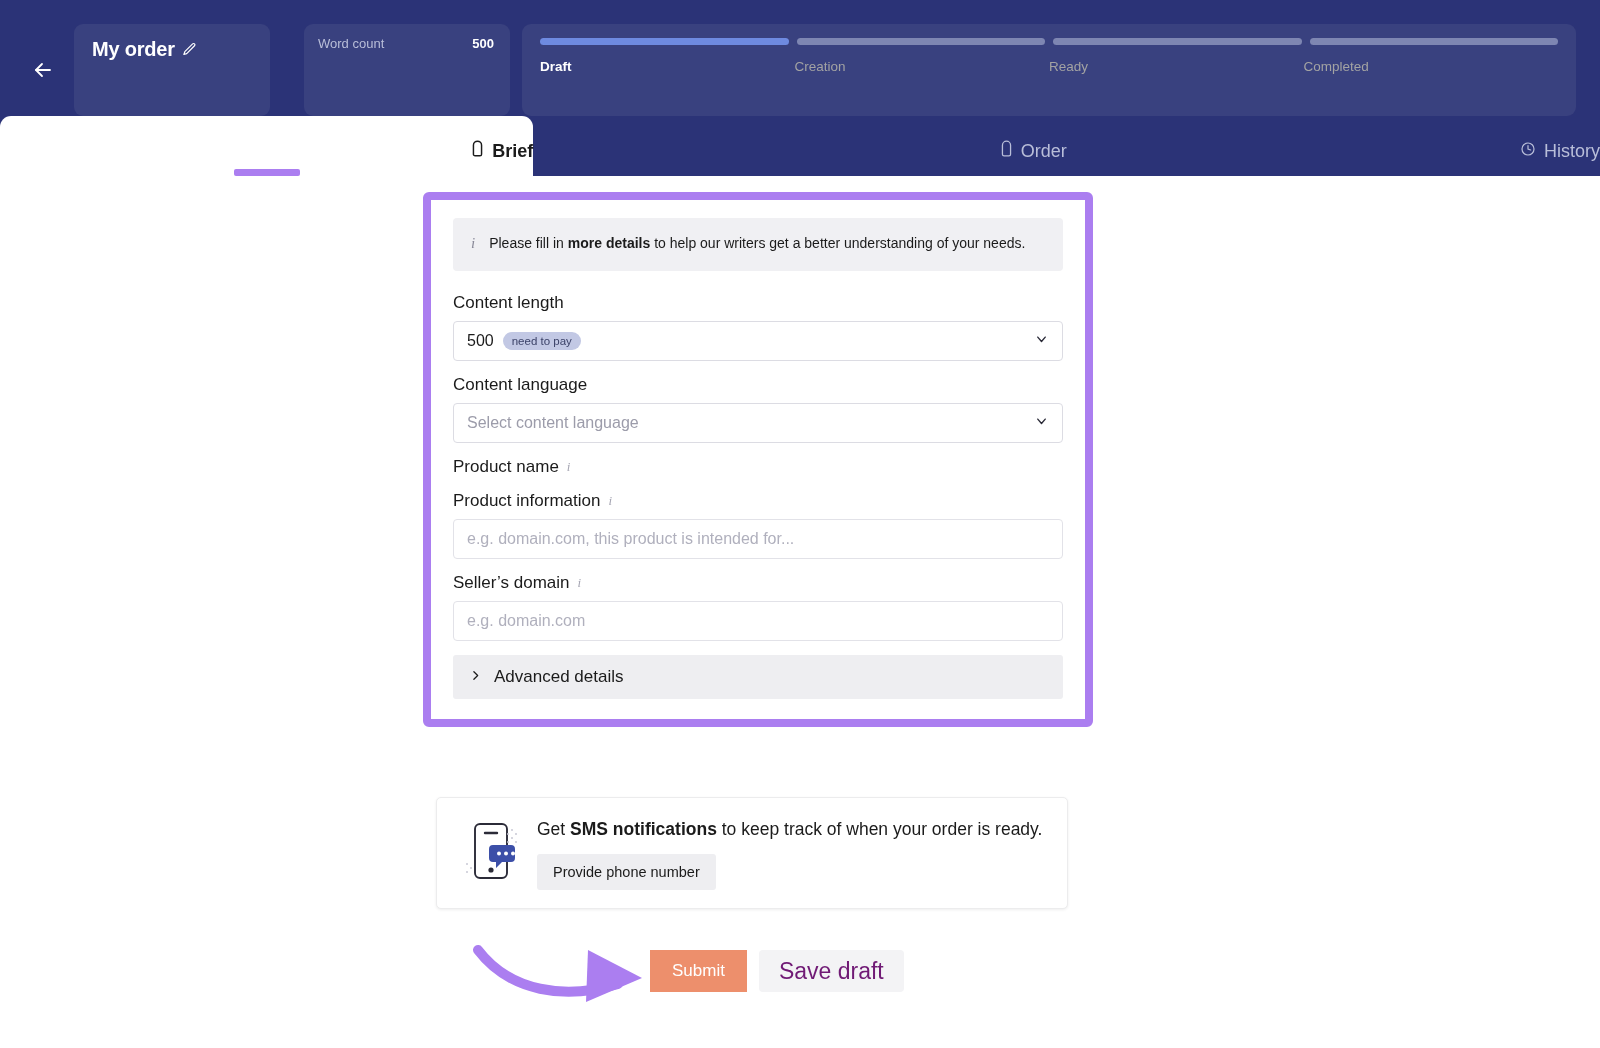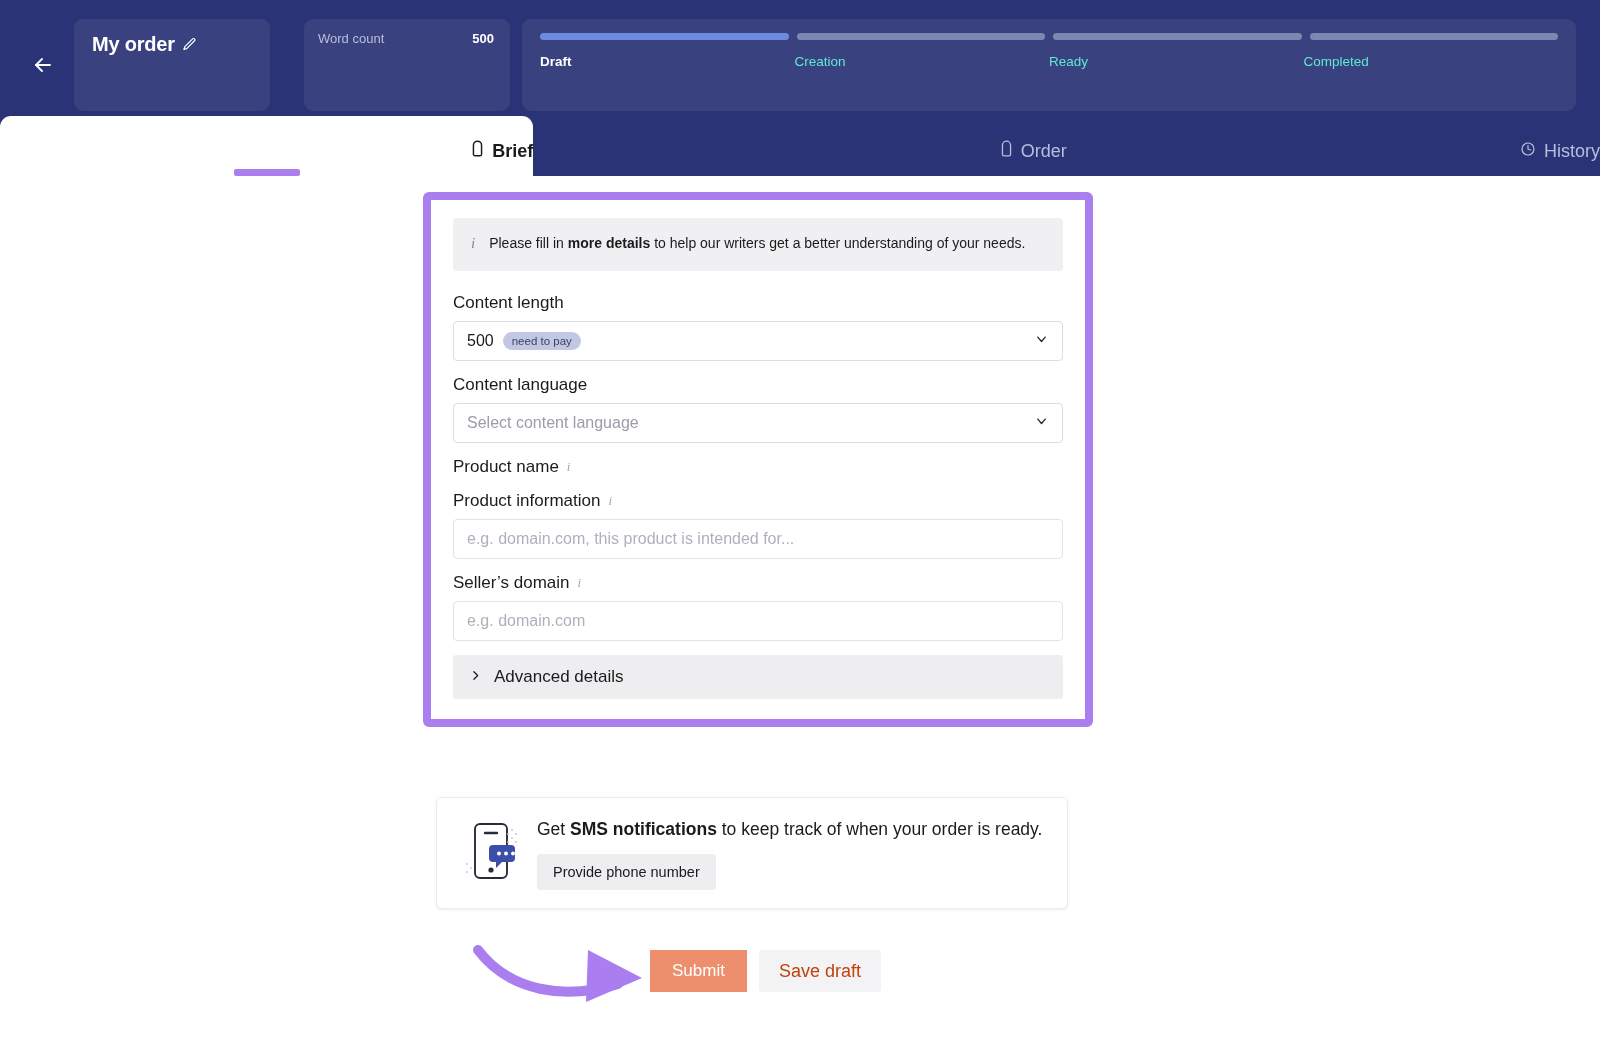--- a/index.html
+++ b/index.html
@@ -10,21 +10,21 @@
     overflow: hidden;
   }
 
   
   .header {
     position: absolute; top: 0; left: 0;
     width: 1600px; height: 176px;
     background: #2b3377;
   }
   .header-top {
-    display: flex; align-items: center;
+    display: flex; align-items: flex-end;
     padding: 14px 20px 0 20px;
     height: 116px;
   }
   .back-arrow {
     width: 46px; height: 92px;
     display: flex; align-items: center; justify-content: center;
     color: #ffffff; cursor: pointer;
     flex: 0 0 auto;
   }
   .back-arrow svg { display: block; }
@@ -70,21 +70,21 @@
     flex: 1 1 auto;
     height: 92px;
     margin-left: 12px;
     margin-right: 4px;
     padding: 14px 18px;
   }
   .progress-bars { display: flex; gap: 8px; }
   .pb { height: 7px; border-radius: 4px; flex: 1 1 0; background: #7e86b2; }
   .pb.done { background: #6e8ae0; }
   .progress-labels { display: flex; margin-top: 14px; }
-  .pl { flex: 1 1 0; font-size: 13.5px; color: #5eead4; }
+  .pl { flex: 1 1 0; font-size: 13.5px; color: #a3a3a3; }
   .pl.active { color: #ffffff; font-weight: bold; }
 
   
   .tabs {
     position: absolute; top: 116px; left: 0;
     width: 1600px; height: 60px;
     display: flex;
   }
   .tab {
     flex: 1 1 0;
@@ -230,24 +230,24 @@
     display: flex; gap: 12px; align-items: center;
   }
   .btn-submit {
     background: #ed8f6c; color: #ffffff;
     border: none; border-radius: 0;
     padding: 0 22px; height: 42px;
     font-size: 17px; font-family: "Liberation Sans", sans-serif;
     cursor: pointer;
   }
   .btn-draft {
-    background: #f3f3f5; color: #c2410c;
+    background: #f3f3f5; color: #701a75;
     border: none; border-radius: 4px;
     padding: 0 20px; height: 42px;
-    font-size: 18px; font-family: "Liberation Sans", sans-serif;
+    font-size: 23px; font-family: "Liberation Sans", sans-serif;
     cursor: pointer;
   }
 
   .arrow-anno {
     position: absolute; left: 470px; top: 768px;
     width: 200px; height: 60px;
     pointer-events: none;
   }
 </style>
 </head>

